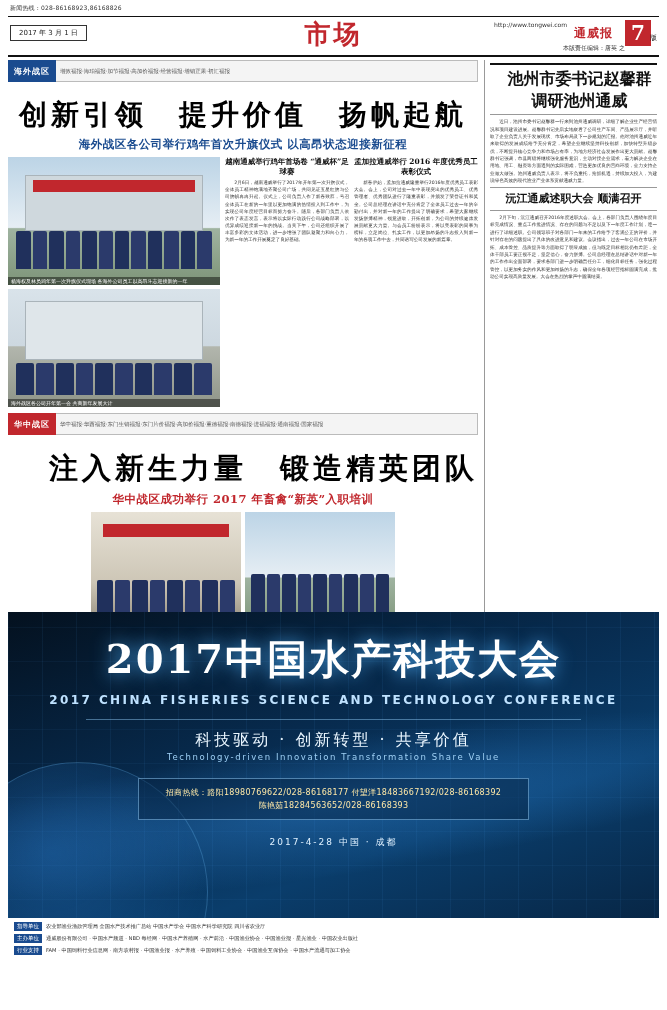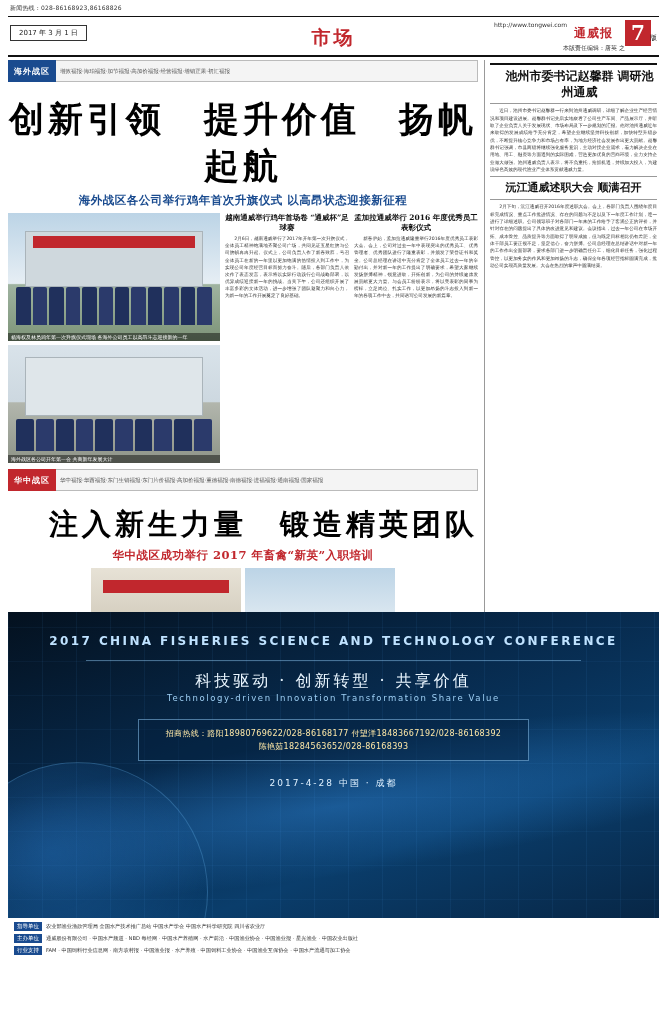--- a/index.html
+++ b/index.html
@@ -13,23 +13,23 @@
 
   
   .top-bar { display:flex; align-items:center; justify-content:space-between;
              font-size:6px; color:#333; padding:4px 2px 2px 2px; }
   .top-bar .left { letter-spacing:0.2px; }
   .top-rule { border-top:1px solid #111; margin:1px 0 0 0; }
 
   .masthead { position:relative; height:40px; border-bottom:2px solid #111; }
   .date-box { position:absolute; left:2px; top:8px; border:1px solid #333;
               font-size:7px; padding:2px 8px; color:#222; background:#fff; }
-  .market-title { position:absolute; left:50%; top:8px; transform:translateX(-50%);
+  .market-title { position:absolute; left:50%; top:0; transform:translateX(-50%);
                   font-family:"DejaVu Serif","Liberation Serif",serif;
-                  font-size:19px; font-weight:bold; color:#c1272d; letter-spacing:3px; }
+                  font-size:26px; font-weight:bold; color:#c1272d; letter-spacing:3px; }
   .site-url { position:absolute; right:92px; top:4px; font-size:6px; color:#333; }
   .brand { position:absolute; right:46px; top:8px; font-size:12px; font-weight:bold;
            color:#c1272d; font-family:"DejaVu Serif","Liberation Serif",serif; letter-spacing:1px; }
   .page-num { position:absolute; right:8px; top:3px; width:26px; height:26px;
               background:#c1272d; color:#fff; font-size:20px; font-weight:bold;
               display:flex; align-items:center; justify-content:center;
               font-family:"DejaVu Serif","Liberation Serif",serif; }
   .page-num-label { position:absolute; right:2px; top:16px; font-size:7px; color:#111; }
   .editor { position:absolute; right:34px; bottom:2px; font-size:6px; color:#333; }
 
@@ -41,21 +41,21 @@
   
   .sec-bar { display:flex; align-items:stretch; height:22px; margin-bottom:14px; }
   .sec-tag { background:#1a4b8f; color:#fff; font-size:8px; font-weight:bold;
              padding:0 6px; display:flex; align-items:center; letter-spacing:1px; }
   .sec-tag.red { background:#c1272d; }
   .sec-strip { flex:1; border:1px solid #bbb; border-left:none; background:#f4f4f4;
                font-size:5.5px; color:#555; display:flex; align-items:center; padding:0 4px;
                overflow:hidden; white-space:nowrap; }
 
   .headline1 { text-align:center; font-family:"DejaVu Serif","Liberation Serif",serif;
-               font-size:35px; font-weight:bold; letter-spacing:4px; margin:6px 0 3px 0; color:#000; }
+               font-size:28px; font-weight:bold; letter-spacing:4px; margin:6px 0 3px 0; color:#000; }
   .subhead1 { text-align:center; font-size:11.5px; font-weight:bold; color:#1a4b8f;
               letter-spacing:0.5px; margin-bottom:5px;
               font-family:"DejaVu Serif","Liberation Serif",serif; }
 
   .headline2 { text-align:right; font-family:"DejaVu Serif","Liberation Serif",serif;
                font-size:29px; font-weight:bold; letter-spacing:4px; margin:6px 0 3px 0; color:#000; }
   .subhead2 { text-align:center; font-size:11.5px; font-weight:bold; color:#c1272d;
               letter-spacing:0.5px; margin-bottom:5px;
               font-family:"DejaVu Serif","Liberation Serif",serif; }
 
@@ -80,21 +80,21 @@
   .s2-photos { display:flex; gap:4px; justify-content:center; }
   .s2-photo { position:relative; height:118px; overflow:hidden; background:#4a6c86; }
   .s2-photo.a { width:150px; }
   .s2-photo.b { width:150px; background:#3f5f7a; }
   .s2-photo .cap { position:absolute; left:0; right:0; bottom:0; background:rgba(0,0,0,.45);
                    color:#fff; font-size:4.6px; padding:1px 3px; }
   .s2-cols { display:flex; gap:5px; margin-top:4px; }
   .s2-cols > div { flex:1; }
 
   
-  .rc-head { text-align:center; font-size:12px; font-weight:bold; line-height:1.35;
+  .rc-head { text-align:center; font-size:16px; font-weight:bold; line-height:1.35;
              font-family:"DejaVu Serif","Liberation Serif",serif; margin:2px 0 3px 12px; }
   .rc-rule { border-top:2px solid #111; margin:3px 0; }
   .rc-rule.thin { border-top:1px solid #999; }
   .rc-body { font-size:4.6px; line-height:1.6; color:#333; text-align:justify; word-break:break-all; }
   .rc-body p { margin:0 0 2px 0; text-indent:2em; }
   .rc-sub { text-align:center; font-size:11px; font-weight:bold; margin:4px 0 3px;
             font-family:"DejaVu Serif","Liberation Serif",serif; line-height:1.35; }
 
   
   .ad { position:absolute; left:8px; right:8px; top:612px; height:390px;
@@ -324,20 +324,21 @@
       </div>
     </div>
   </div>
 
   <div class="ad">
     <div class="grid-glow"></div>
     <div class="swoosh"></div>
     <div class="globe"></div>
 
     <div class="ad-inner">
+      <div class="ad-main">2017中国水产科技大会</div>
       <div class="ad-en">2017 CHINA FISHERIES SCIENCE AND TECHNOLOGY CONFERENCE</div>
       <div class="ad-rule"></div>
       <div class="ad-slogan">科技驱动 · 创新转型 · 共享价值</div>
       <div class="ad-slogan-en">Technology-driven Innovation Transformation Share Value</div>
 
       <div class="ad-contact-box">
         <div class="ad-contact-line">招商热线：路阳18980769622/028-86168177  付望洋18483667192/028-86168392</div>
         <div class="ad-contact-line">陈艳茹18284563652/028-86168393</div>
       </div>
 

